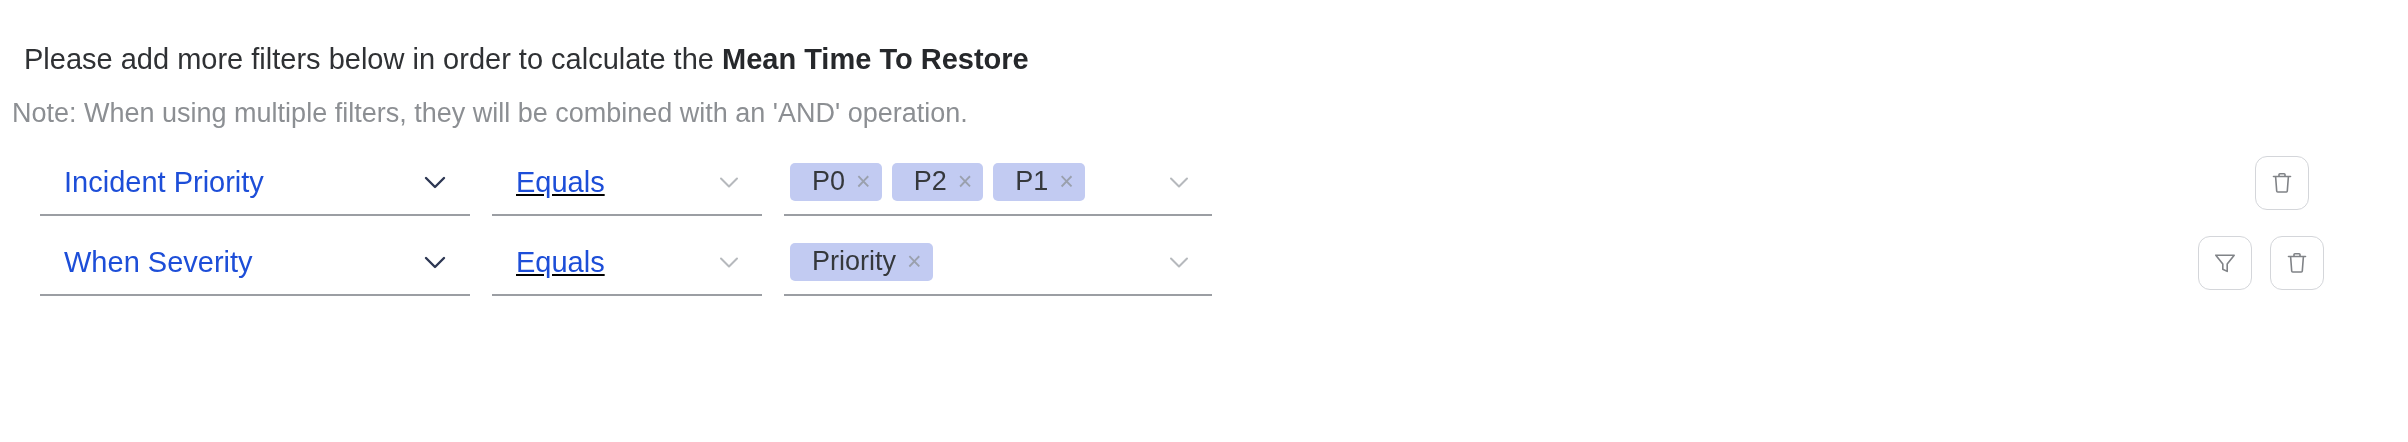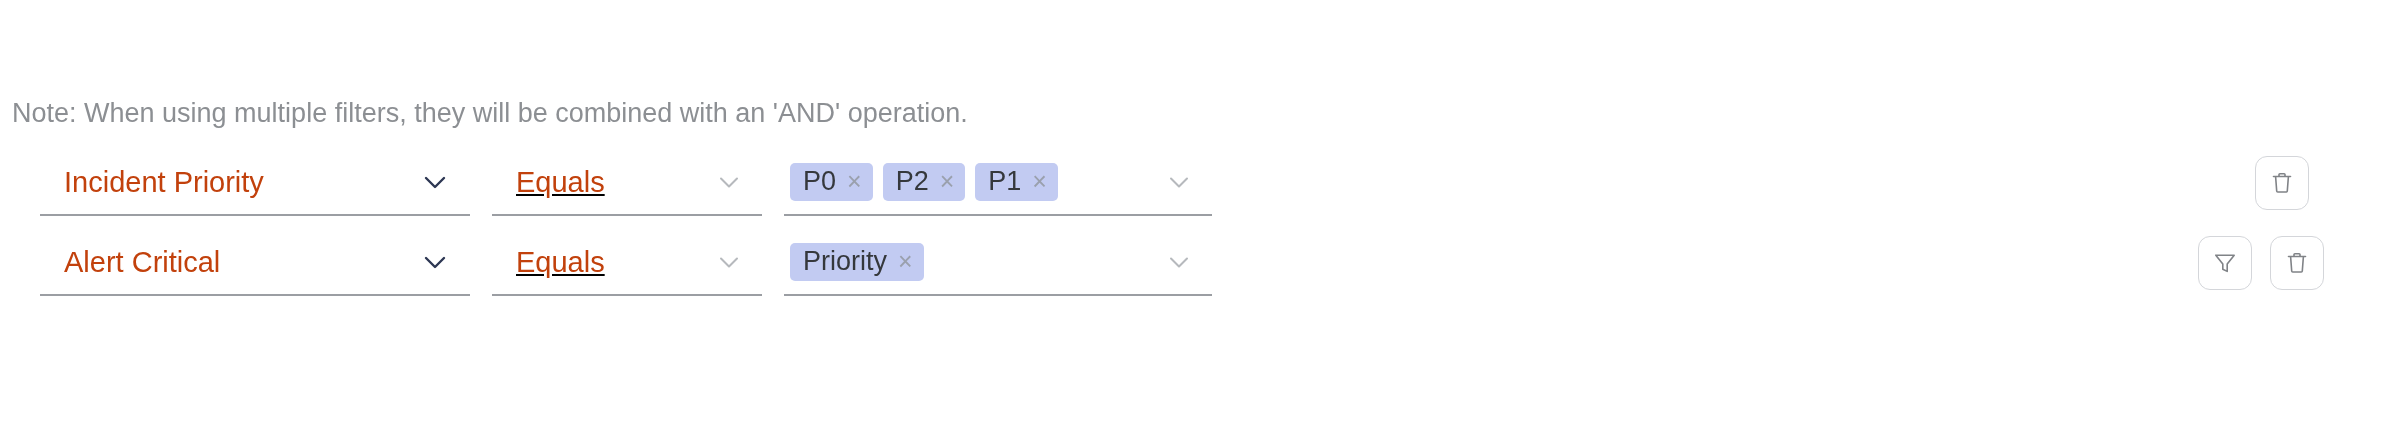--- a/index.html
+++ b/index.html
@@ -78,21 +78,21 @@
     text-decoration: underline;
   }
   .field.field-value {
     left: 784px;
     width: 428px;
     padding-left: 6px;
   }
 
   .field-text {
     font-size: 29px;
-    color: #c2410c;
+    color: #1d4ed8;
     white-space: nowrap;
     flex: 0 0 auto;
   }
 
   .chevron {
     margin-left: auto;
     flex: 0 0 auto;
     display: block;
   }
   .chevron svg { display: block; }
@@ -103,21 +103,21 @@
     align-items: center;
     gap: 10px;
     flex: 0 0 auto;
   }
   .chip {
     display: inline-flex;
     align-items: center;
     gap: 11px;
     background: #c2cbf2;
     border-radius: 5px;
-    padding: 5px 11px 6px 13px;
+    padding: 5px 11px 6px 22px;
     height: 38px;
     box-sizing: border-box;
   }
   .chip-label {
     font-size: 27px;
     color: #35383c;
     line-height: 1;
     white-space: nowrap;
   }
   .chip-close {
@@ -152,20 +152,21 @@
     cursor: pointer;
     padding: 0;
   }
   .icon-button svg { display: block; }
 </style>
 </head>
 <body>
 
 <div class="filter-panel">
 
+  <div class="intro-line"><span>Please add more filters below in order to calculate the </span><span class="strong">Mean Time To Restore</span></div>
 
   <div class="note-line">Note: When using multiple filters, they will be combined with an 'AND' operation.</div>
 
   <div class="filter-row row-1">
 
     <div class="field field-attribute">
       <span class="field-text">Incident Priority</span>
       <span class="chevron">
         <svg width="34" height="34" viewBox="0 0 34 34" fill="none">
           <path d="M8 13 L17 22 L26 13" stroke="#2d3753" stroke-width="2.4" stroke-linecap="round" stroke-linejoin="round"></path>
@@ -214,21 +215,21 @@
           </svg>
         </span>
       </button>
     </div>
 
   </div>
 
   <div class="filter-row row-2">
 
     <div class="field field-attribute">
-      <span class="field-text">Alert Critical</span>
+      <span class="field-text">When Severity</span>
       <span class="chevron">
         <svg width="34" height="34" viewBox="0 0 34 34" fill="none">
           <path d="M8 13 L17 22 L26 13" stroke="#2d3753" stroke-width="2.4" stroke-linecap="round" stroke-linejoin="round"></path>
         </svg>
       </span>
     </div>
 
     <div class="field field-operator">
       <span class="field-text">Equals</span>
       <span class="chevron">

